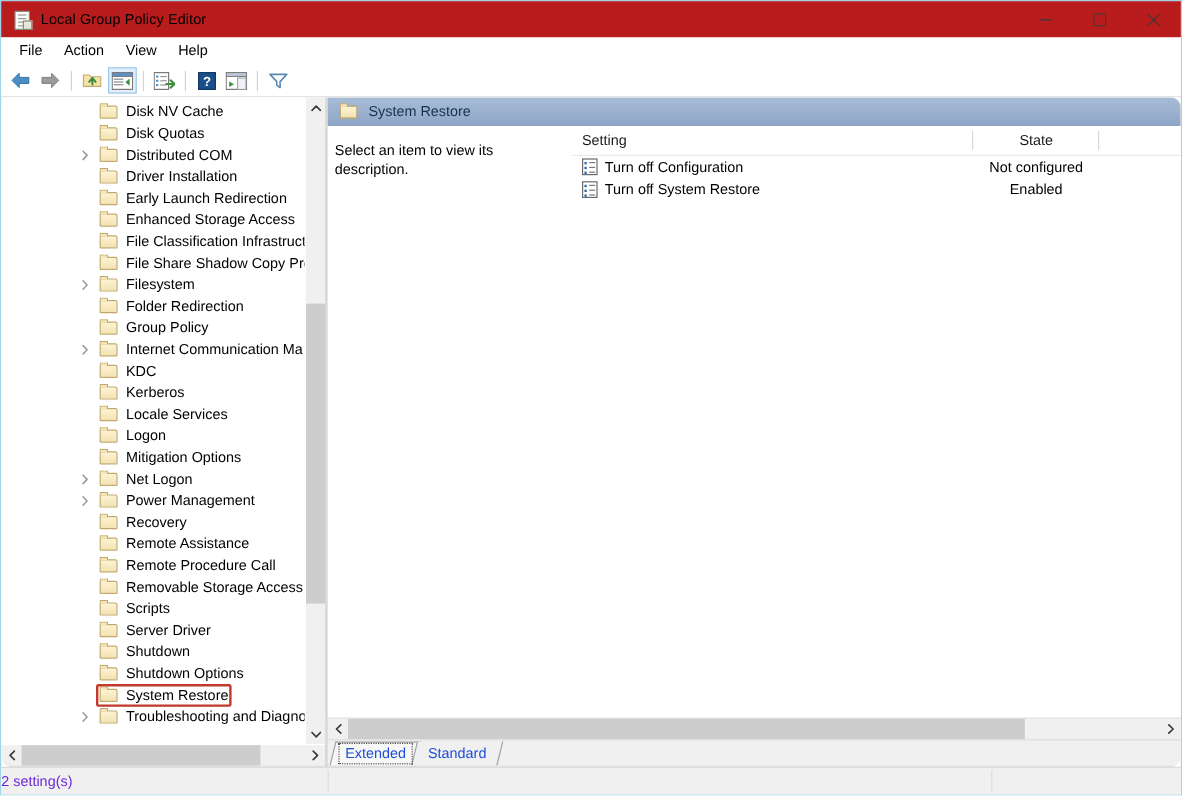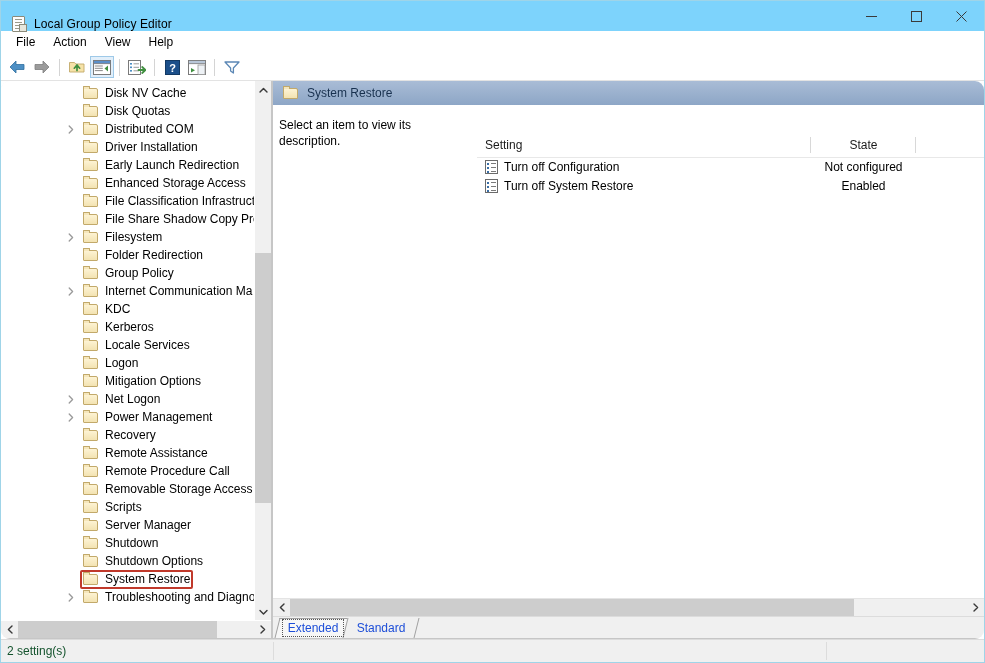--- a/index.html
+++ b/index.html
@@ -24,23 +24,23 @@
     border: 1px solid #9fd4e8;
     box-sizing: border-box;
     display: flex;
     flex-direction: column;
   }
 
   
   .titlebar {
     height: 30px;
     min-height: 30px;
-    background: #7dd3fc;
-    display: flex;
-    align-items: flex-end;
+    background: #b91c1c;
+    display: flex;
+    align-items: center;
     position: relative;
   }
   .title-icon {
     width: 16px; height: 16px;
     margin-left: 9px;
     margin-right: 8px;
     position: relative;
   }
   .title-icon .doc {
     position: absolute;
@@ -345,21 +345,21 @@
     box-sizing: border-box;
   }
   .desc-text {
     font-size: 12px;
     color: #000;
     line-height: 16px;
   }
   .list-area {
     position: absolute;
     left: 204px; top: 0;
-    right: 0; bottom: 0; margin-top: 28px;
+    right: 0; bottom: 0;
   }
   .col-header {
     position: absolute;
     left: 0; top: 0;
     right: 0;
     height: 24px;
     background: #ffffff;
     border-bottom: 1px solid #e8e8e8;
   }
   .col {
@@ -518,22 +518,22 @@
     height: 22px;
     min-height: 22px;
     background: #f0f0f0;
     border-top: 1px solid #dcdcdc;
     display: flex;
     align-items: center;
     position: relative;
   }
   .status-text {
     font-size: 12px;
-    color: #14532d;
-    padding-left: 6px;
+    color: #6d28d9;
+    padding-left: 0;
   }
   .status-sep {
     position: absolute;
     top: 2px;
     width: 1px;
     height: 18px;
     background: #dcdcdc;
   }
 </style>
 </head>
@@ -833,21 +833,21 @@
                 <span class="folder-shape"></span>
                 <span class="folder-tab"></span>
               </span>
               <span class="tree-label">Scripts</span>
             </div>
             <div class="tree-row">
               <span class="folder">
                 <span class="folder-shape"></span>
                 <span class="folder-tab"></span>
               </span>
-              <span class="tree-label">Server Manager</span>
+              <span class="tree-label">Server Driver</span>
             </div>
             <div class="tree-row">
               <span class="folder">
                 <span class="folder-shape"></span>
                 <span class="folder-tab"></span>
               </span>
               <span class="tree-label">Shutdown</span>
             </div>
             <div class="tree-row">
               <span class="folder">

